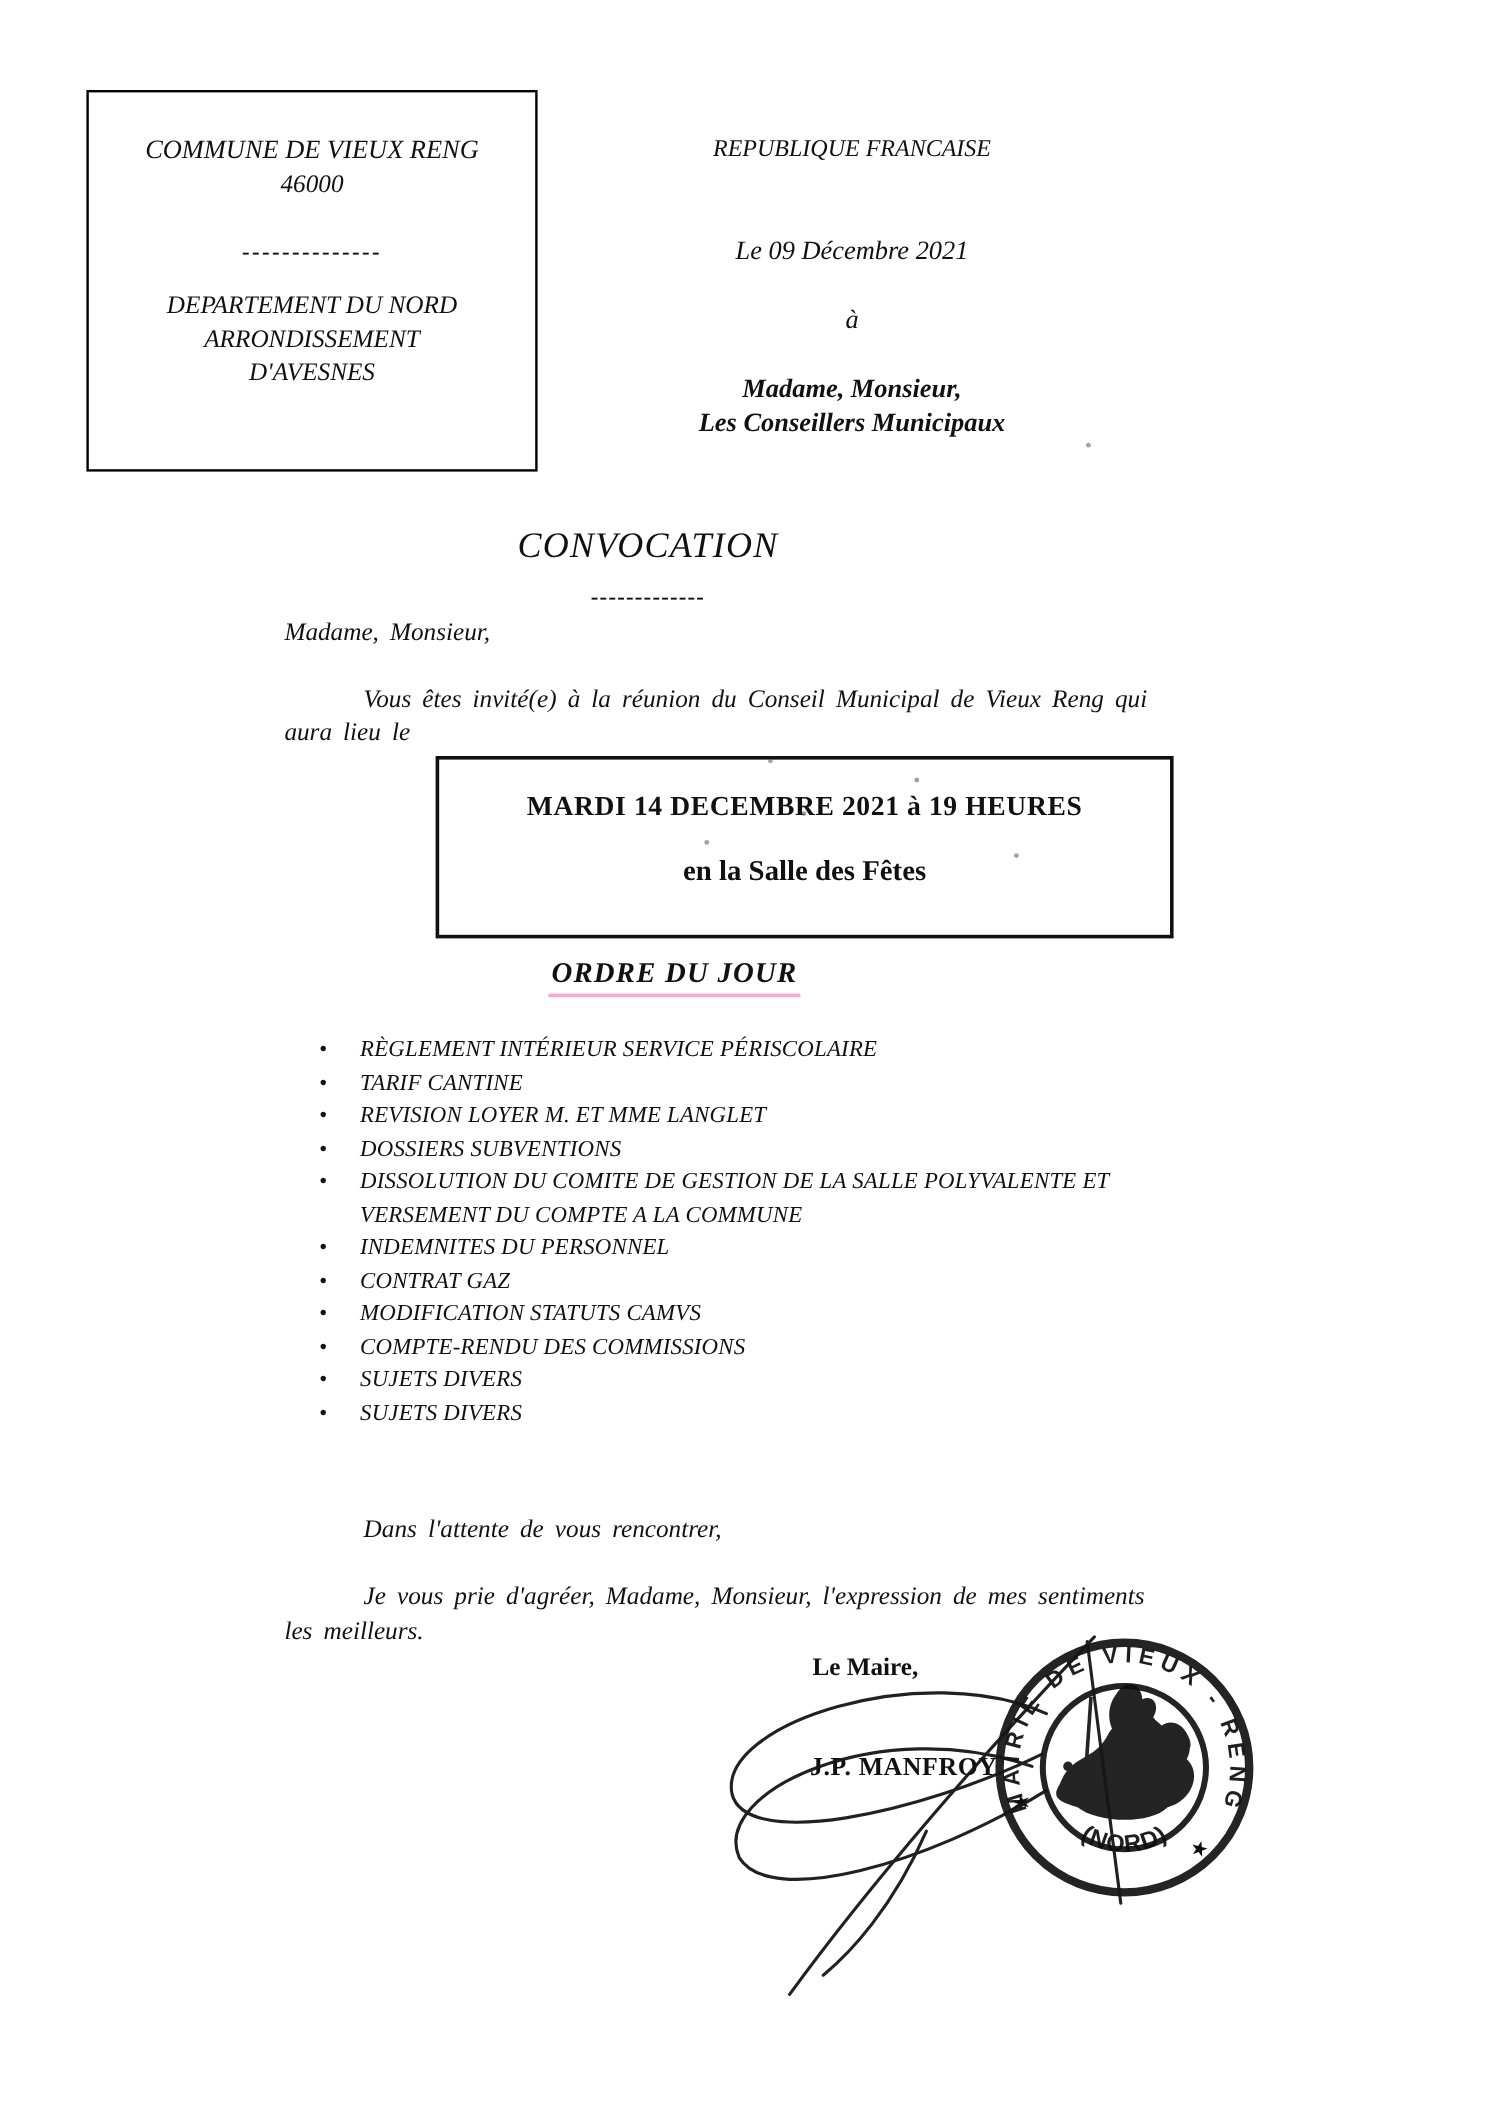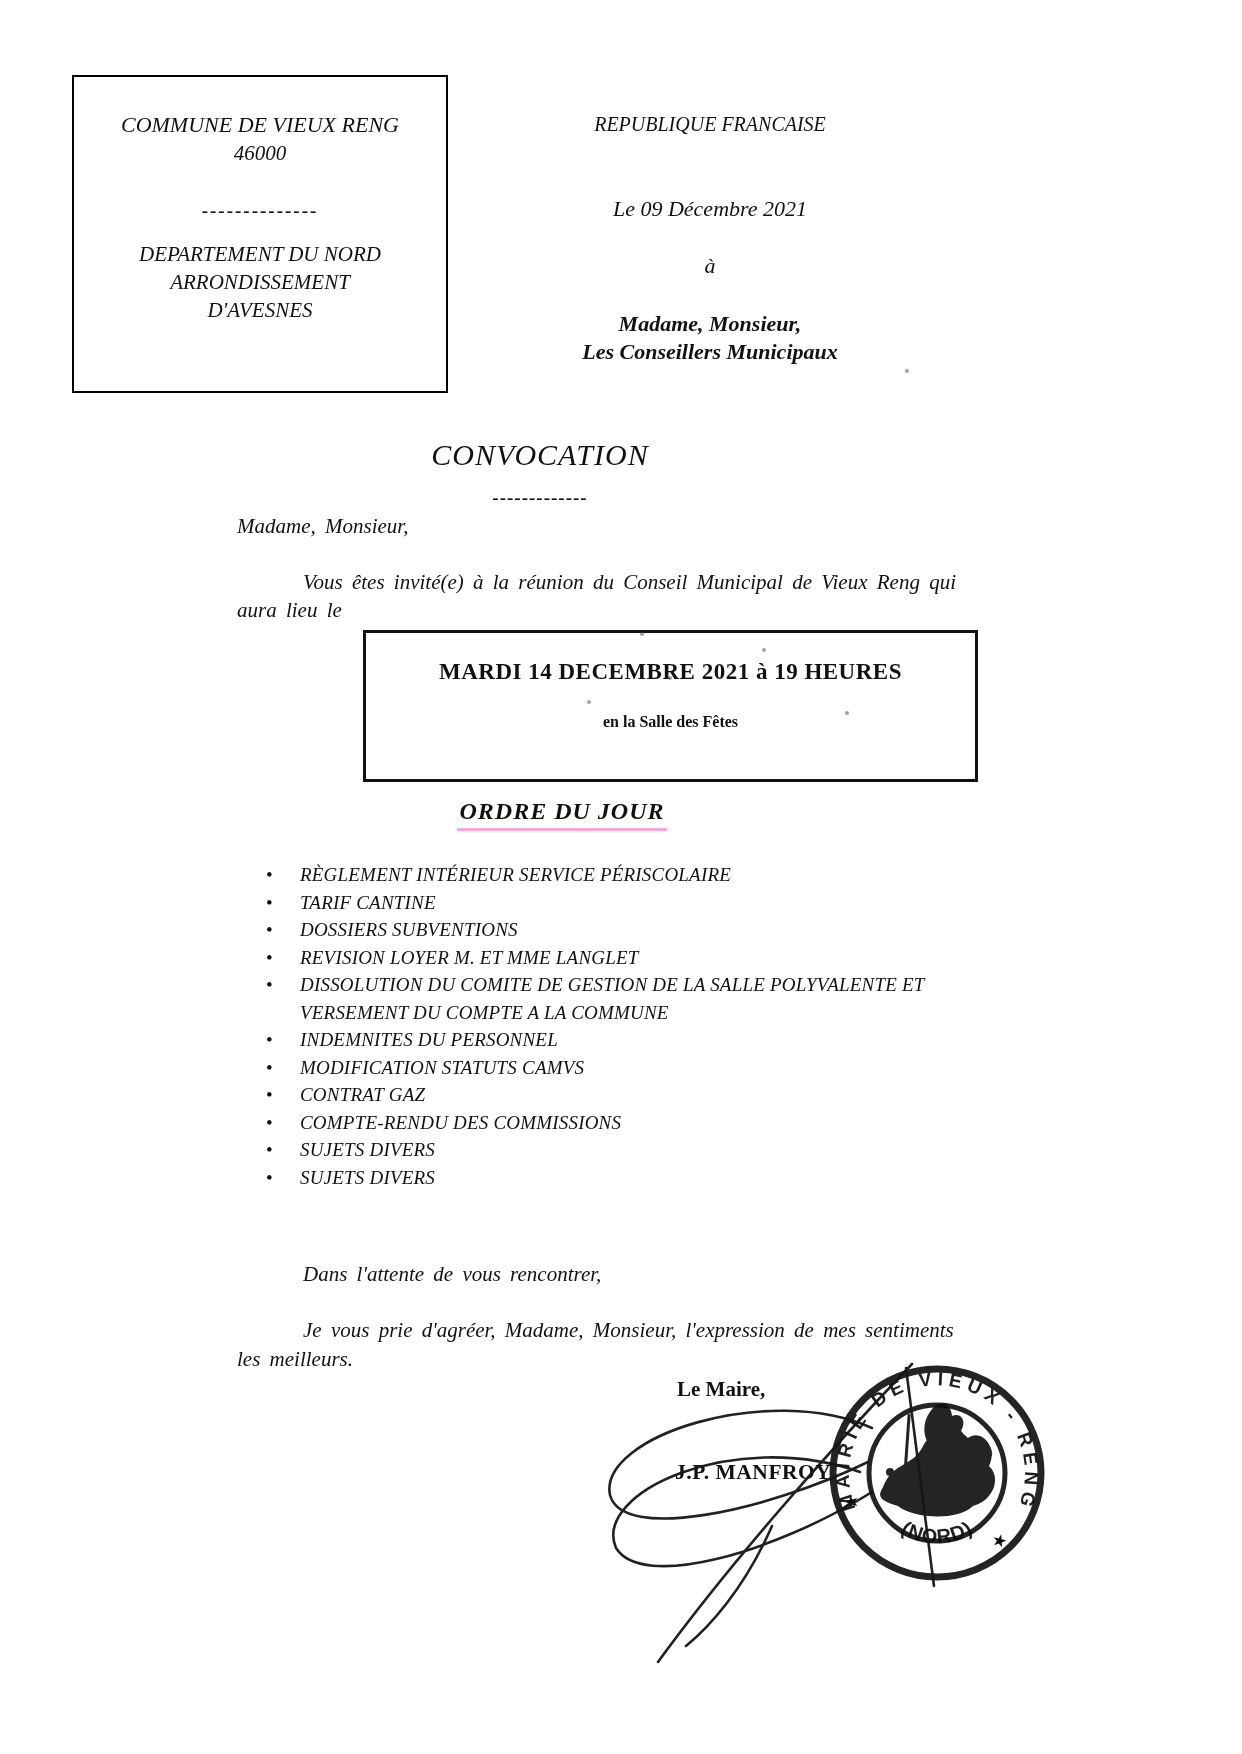--- a/index.html
+++ b/index.html
@@ -19,21 +19,21 @@
   .address-box .l3{margin-top:17px;font-size:21px;font-style:italic;line-height:28px;}
   .address-box .l4,.address-box .l5{font-size:21px;font-style:italic;line-height:28px;}
   
   .hr-line{left:450px;width:520px;text-align:center;}
   
   .convocation{left:300px;top:438px;width:480px;text-align:center;font-size:30px;font-style:italic;letter-spacing:1px;}
   .title-sep{left:420px;top:487px;width:240px;text-align:center;font-size:19px;font-weight:bold;letter-spacing:1px;}
   
   .meeting-box{left:363px;top:630px;width:609px;height:146px;border:3px solid #111;text-align:center;}
   .meeting-box .m1{margin-top:26px;font-size:23px;font-weight:bold;letter-spacing:.5px;}
-  .meeting-box .m2{margin-top:28px;font-size:16px;font-weight:bold;}
+  .meeting-box .m2{margin-top:28px;font-size:24px;font-weight:bold;}
   
   .ordre-wrap{left:0;top:798px;width:1124px;text-align:center;}
   .ordre{display:inline-block;font-size:24px;font-weight:bold;font-style:italic;letter-spacing:1px;border-bottom:3px solid #f9a8d4;padding:0 2px 3px 2px;}
   ul.agenda{left:262px;top:861px;width:760px;margin:0;padding:0;list-style:none;}
   ul.agenda li{
     position:relative;padding-left:38px;font-size:19px;font-style:italic;
     line-height:27.5px;white-space:pre-line;letter-spacing:.2px;
   }
   ul.agenda li::before{
     content:"\2022";position:absolute;left:4px;top:0;font-style:normal;font-size:19px;
@@ -78,27 +78,27 @@
     <div class="m1">MARDI 14 DECEMBRE 2021 à 19 HEURES</div>
     <div class="m2">en la Salle des Fêtes</div>
   </div>
 
   <div class="abs ordre-wrap">
     <span class="ordre">ORDRE DU JOUR</span>
   </div>
   <ul class="abs agenda">
     <li>RÈGLEMENT INTÉRIEUR SERVICE PÉRISCOLAIRE</li>
     <li>TARIF CANTINE</li>
+    <li>REVISION LOYER M. ET MME LANGLET</li>
     <li>DOSSIERS SUBVENTIONS</li>
-    <li>REVISION LOYER M. ET MME LANGLET</li>
     <li>DISSOLUTION DU COMITE DE GESTION DE LA SALLE POLYVALENTE ET
 VERSEMENT DU COMPTE A LA COMMUNE</li>
     <li>INDEMNITES DU PERSONNEL</li>
+    <li>CONTRAT GAZ</li>
     <li>MODIFICATION STATUTS CAMVS</li>
-    <li>CONTRAT GAZ</li>
     <li>COMPTE-RENDU DES COMMISSIONS</li>
     <li>SUJETS DIVERS</li>
     <li>SUJETS DIVERS</li>
   </ul>
 
   <div class="abs body-text" style="left:303px;top:1262px;">Dans l'attente de vous rencontrer,</div>
   <div class="abs body-text" style="left:303px;top:1318px;">Je vous prie d'agréer, Madame, Monsieur, l'expression de mes sentiments</div>
   <div class="abs body-text" style="left:237px;top:1347px;">les meilleurs.</div>
 
   <div class="abs le-maire">Le Maire,</div>

